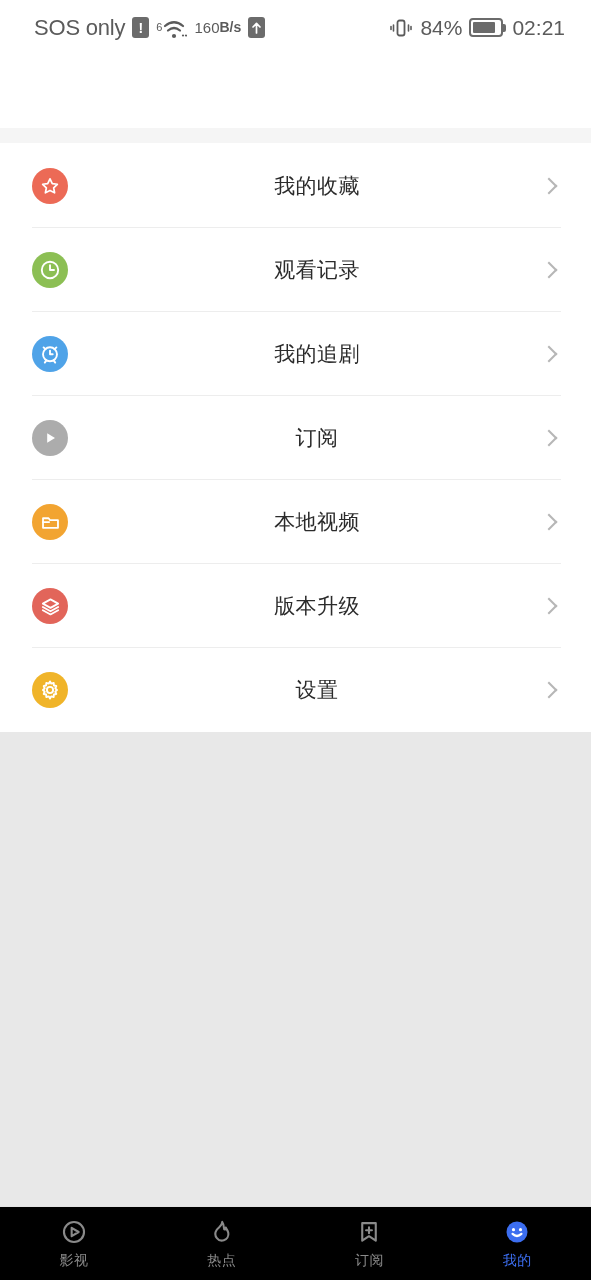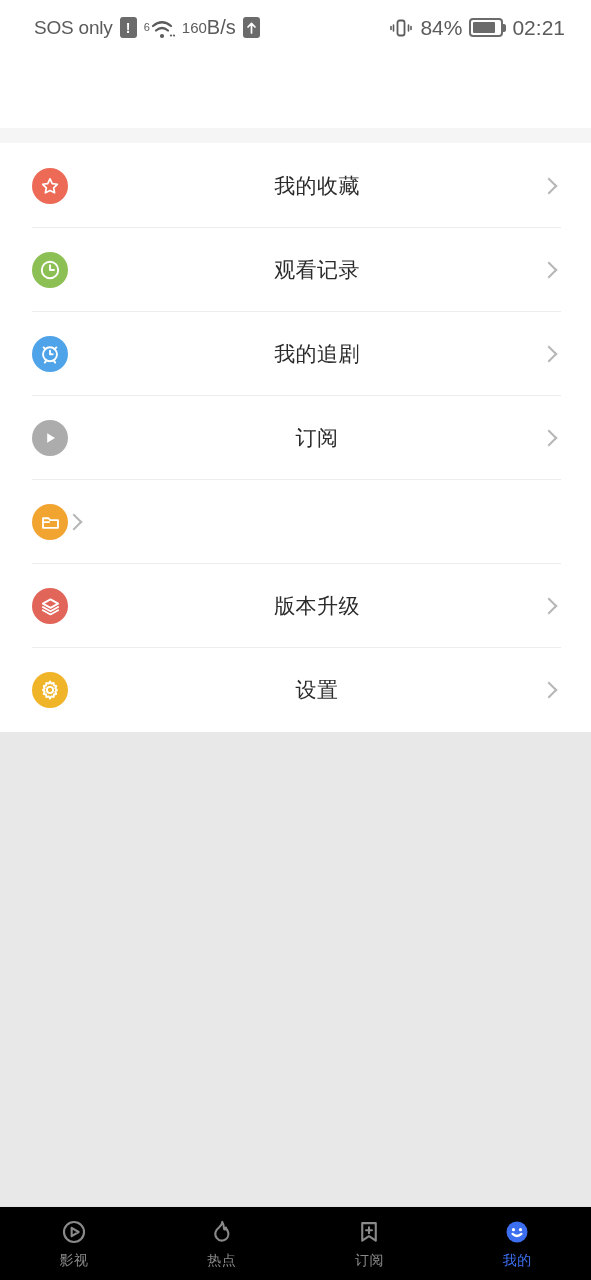--- a/index.html
+++ b/index.html
@@ -25,42 +25,42 @@
     background: #ffffff;
     display: flex;
     align-items: center;
     justify-content: space-between;
     padding: 0 26px 0 34px;
     flex: none;
   }
   .status-left { display:flex; align-items:center; gap:7px; }
   .status-right { display:flex; align-items:center; gap:7px; }
   .sos-text {
-    font-size: 19px;
+    font-size: 22px;
     color: #5b5b5b;
     letter-spacing: -0.2px;
   }
   .warn-badge {
     width: 17px; height: 21px;
     background: #6b6b6b;
     border-radius: 3px;
     display:flex; align-items:center; justify-content:center;
     color:#fff; font-size:14px; font-weight:bold; line-height:1;
   }
   .wifi-wrap { position: relative; display:flex; align-items:flex-end; height:24px; }
   .wifi-six {
     font-size: 11px; color:#5b5b5b; line-height:1;
     position:relative; top:-7px; margin-right:1px;
   }
   .speed {
     display:flex; flex-direction:row; align-items:center;
     line-height:1.02; color:#5b5b5b;justify-content:center;
   }
   .speed .num { font-size:15px; }
-  .speed .unit { font-size:20px; }
+  .speed .unit { font-size:14px;font-weight:bold; }
   .up-badge {
     width: 17px; height: 21px;
     background: #6b6b6b;
     border-radius: 3px;
     display:flex; align-items:center; justify-content:center;
   }
   .batt-pct { font-size:21px; color:#5b5b5b; }
   .clock-text { font-size:21px; color:#5b5b5b; margin-left:2px; }
   .batt-shell {
     width: 34px; height: 19px;
@@ -240,20 +240,21 @@
         <span class="chev"></span>
         <span class="divider"></span>
       </div>
       <div class="row">
         <span class="ic" style="background:#f2a431">
           <svg width="23" height="23" viewBox="0 0 24 24">
             <path d="M4.2 7.6 H10 L11.6 9.6 H19.8 V17.6 H4.2 Z" stroke="#ffffff" fill="none" stroke-width="1.9" stroke-linecap="round" stroke-linejoin="round"></path>
             <path d="M4.2 11.6 H10.6" stroke="#ffffff" fill="none" stroke-width="1.9" stroke-linecap="round" stroke-linejoin="round"></path>
           </svg>
         </span>
+        <span class="row-label">本地视频</span>
         <span class="chev"></span>
         <span class="divider"></span>
       </div>
       <div class="row">
         <span class="ic" style="background:#e2655a">
           <svg width="23" height="23" viewBox="0 0 24 24">
             <path d="M12 4.6 L20 9 L12 13.4 L4 9 Z" stroke="#ffffff" fill="none" stroke-width="1.9" stroke-linecap="round" stroke-linejoin="round"></path>
             <path d="M4 12.6 L12 17 L20 12.6" stroke="#ffffff" fill="none" stroke-width="1.9" stroke-linecap="round" stroke-linejoin="round"></path>
             <path d="M4 15.9 L12 20.3 L20 15.9" stroke="#ffffff" fill="none" stroke-width="1.9" stroke-linecap="round" stroke-linejoin="round"></path>
           </svg>

